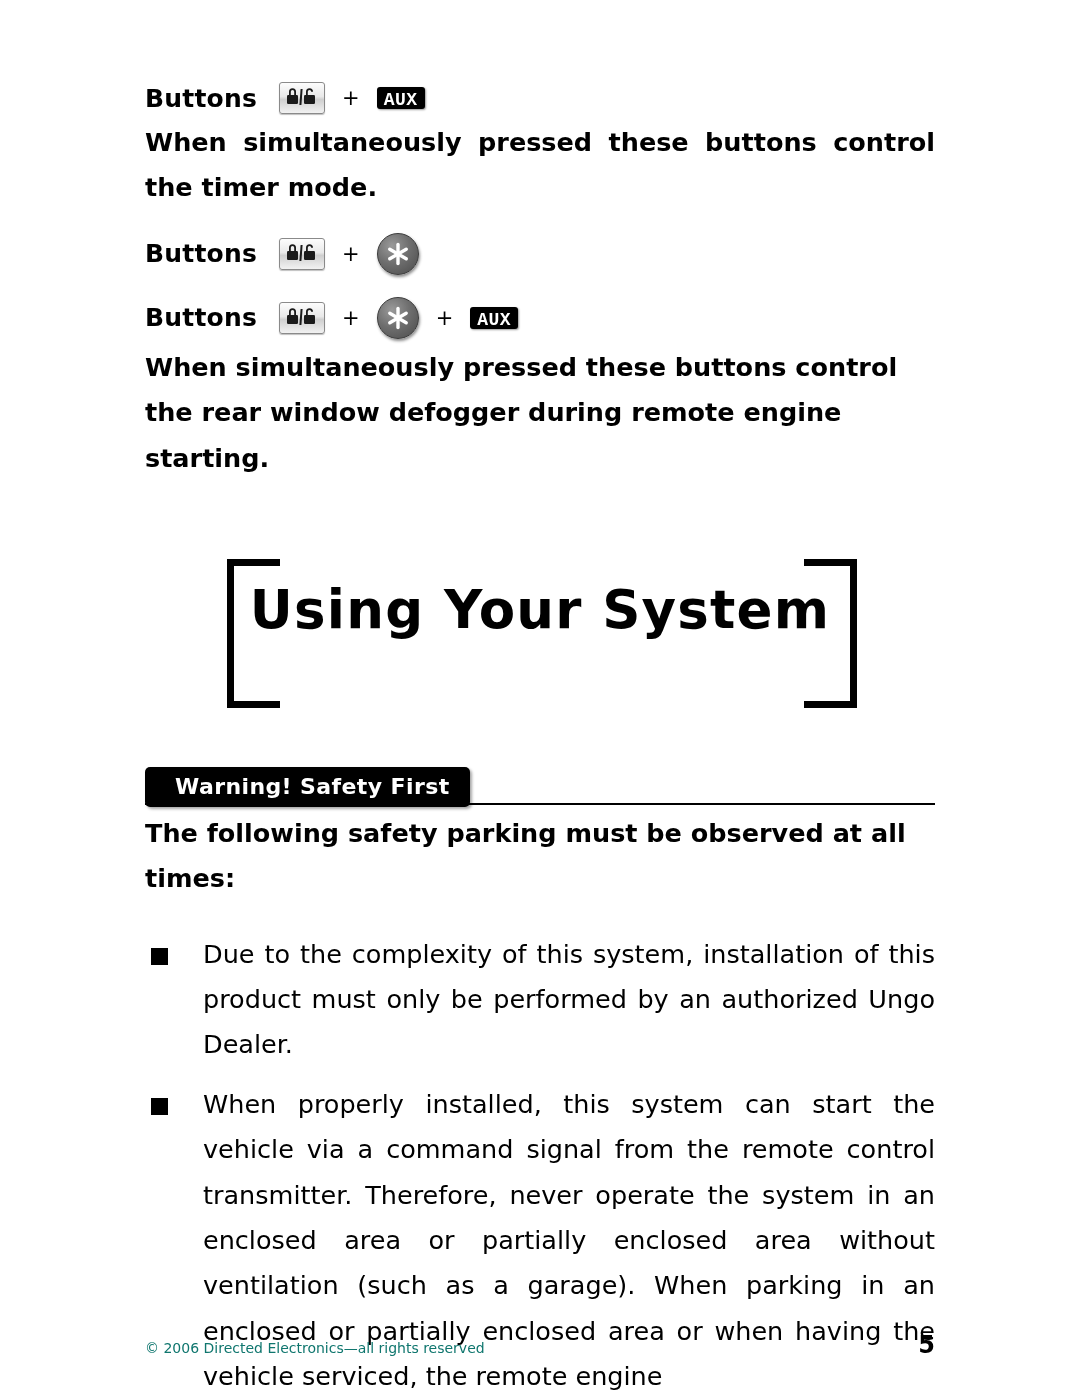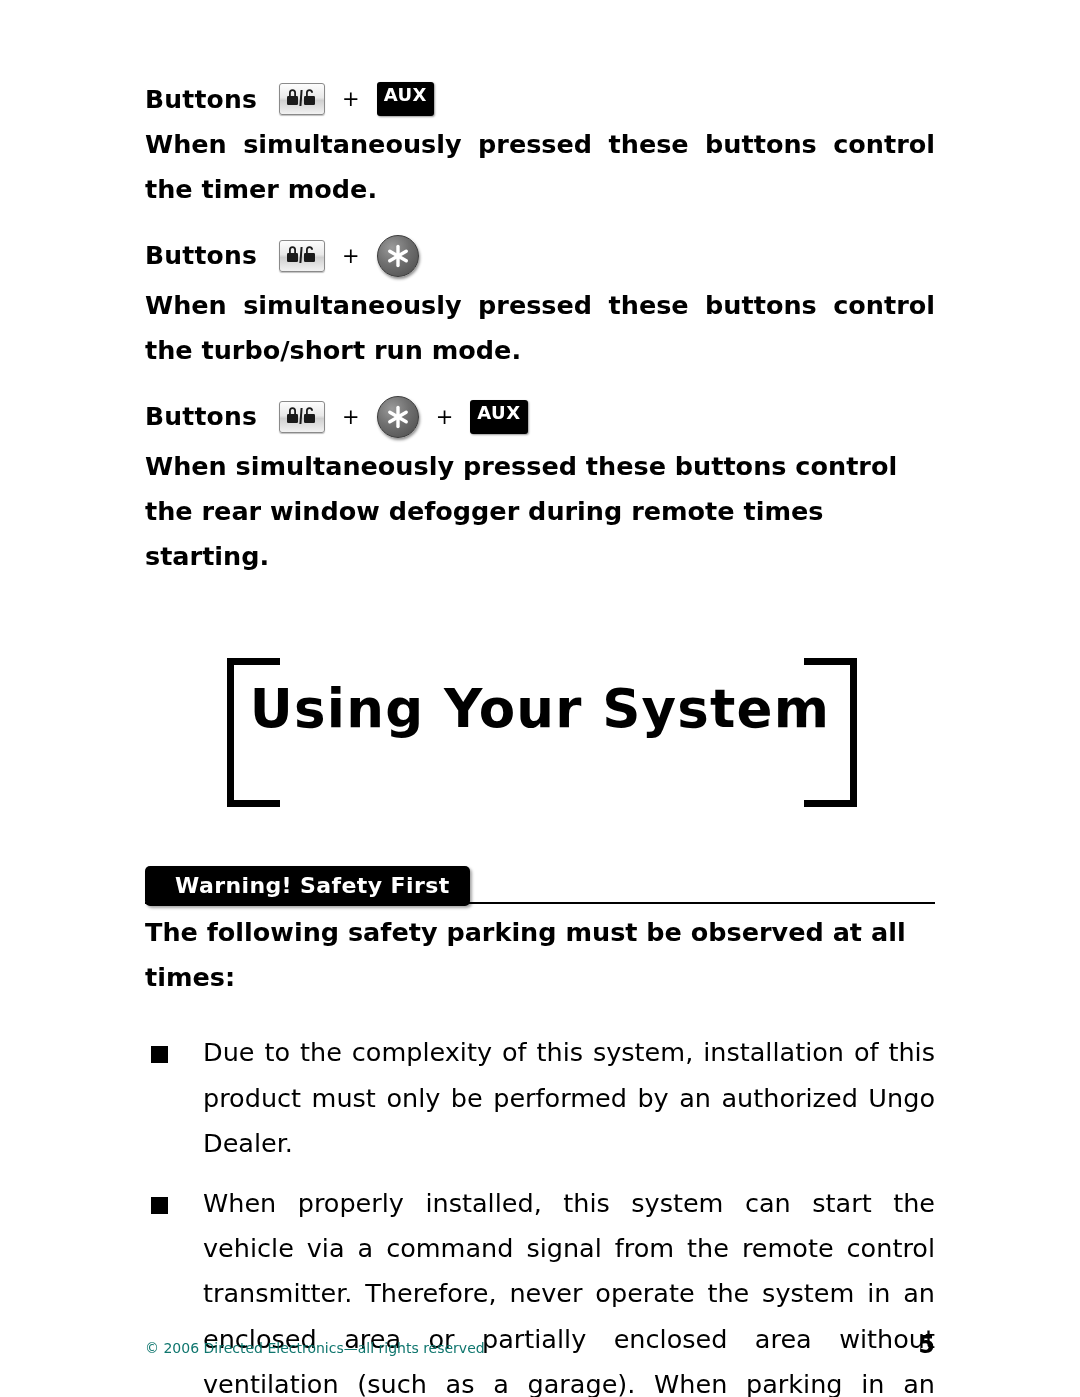--- a/index.html
+++ b/index.html
@@ -64,25 +64,26 @@
   .lockicon svg { display:block; }
 
   
   .auxbtn {
     display: inline-block;
     background: #000;
     color: #fff;
     font-weight: bold;
     font-size: 18px;
     letter-spacing: 0.5px;
-    padding: 4px 7px 12px 7px;
+    padding: 4px 7px 0 7px;
     border-radius: 3px;
     line-height: 1;
     vertical-align: middle;
     box-shadow: 1px 1px 2px rgba(0,0,0,0.4);
+    font-family: Liberation Mono, monospace;
   }
 
   
   .starbtn {
     display: inline-block;
     width: 40px;
     height: 40px;
     border-radius: 50%;
     background: radial-gradient(circle at 35% 30%, #9a9a9a 0%, #6f6f6f 45%, #4a4a4a 100%);
     border: 1px solid #3a3a3a;
@@ -254,21 +255,20 @@
       <span class="starbtn">
         <svg width="26" height="26" viewBox="0 0 26 26">
           <g stroke="#ffffff" stroke-width="3.4" stroke-linecap="round">
             <line x1="13" y1="3.5" x2="13" y2="22.5"></line>
             <line x1="4.8" y1="8.2" x2="21.2" y2="17.8"></line>
             <line x1="4.8" y1="17.8" x2="21.2" y2="8.2"></line>
           </g>
         </svg>
       </span>
     </div>
-    <p class="body">When simultaneously pressed these buttons control the turbo/short run mode.</p>
 
     <div class="btn-row">
       <span class="word">Buttons</span>
       <span class="lockicon">
         <svg width="42" height="28" viewBox="0 0 42 28">
           <g fill="#1a1a1a">
             <rect x="7" y="12" width="11" height="9" rx="1.2"></rect>
             <path d="M9 12 v-3.2 a3.5 3.5 0 0 1 7 0 V12 h-1.8 v-3.2 a1.7 1.7 0 0 0 -3.4 0 V12 Z"></path>
             <rect x="24" y="12" width="11" height="9" rx="1.2"></rect>
             <path d="M26 12 v-3.2 a3.5 3.5 0 0 1 7 0 h-1.8 a1.7 1.7 0 0 0 -3.4 0 V12 Z"></path>
@@ -282,21 +282,21 @@
           <g stroke="#ffffff" stroke-width="3.4" stroke-linecap="round">
             <line x1="13" y1="3.5" x2="13" y2="22.5"></line>
             <line x1="4.8" y1="8.2" x2="21.2" y2="17.8"></line>
             <line x1="4.8" y1="17.8" x2="21.2" y2="8.2"></line>
           </g>
         </svg>
       </span>
       <span class="plus">+</span>
       <span class="auxbtn">AUX</span>
     </div>
-    <p class="body nj">When simultaneously pressed these buttons control the rear window defogger during remote times starting.</p>
+    <p class="body nj">When simultaneously pressed these buttons control the rear window defogger during remote engine starting.</p>
 
     <div class="title-block">
       <div class="bracket left"></div>
       <div class="bracket right"></div>
       <div class="big-title">Using Your System</div>
     </div>
 
     <div class="warn-wrap">
       <div class="warn-rule"></div>
       <div class="warn-tab">Warning! Safety First</div>

